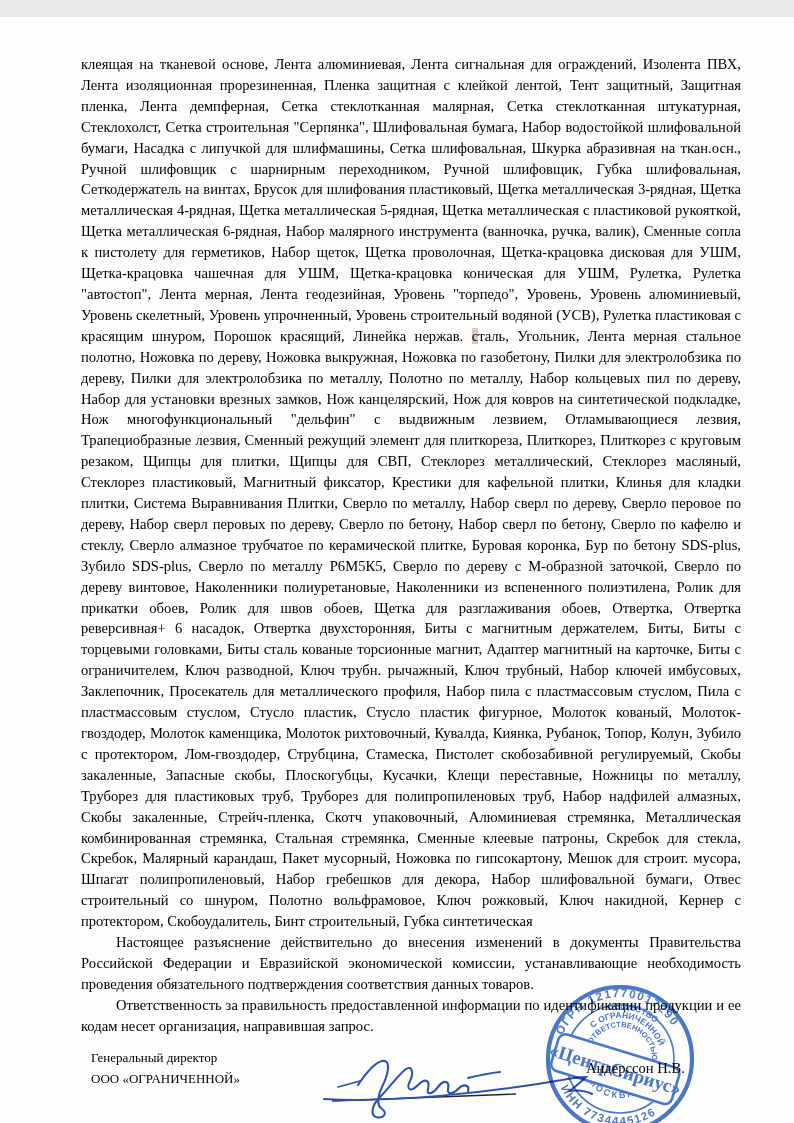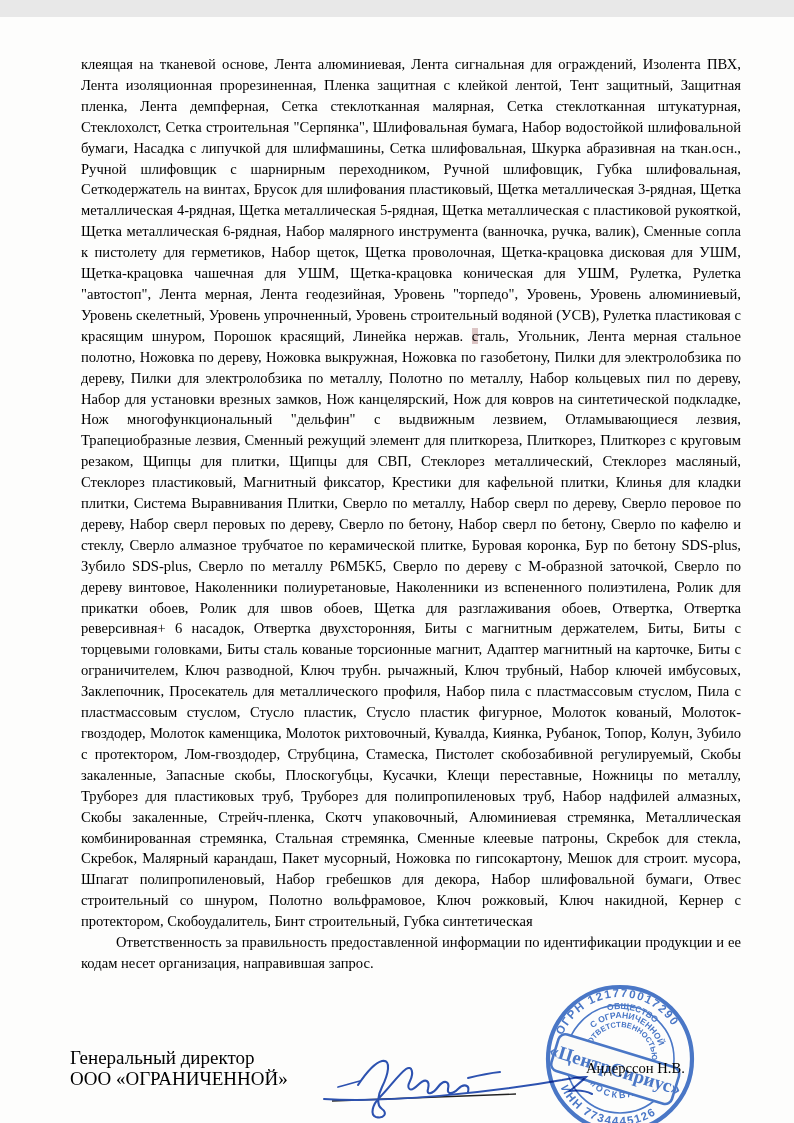--- a/index.html
+++ b/index.html
@@ -20,22 +20,22 @@
   p.body-text{
     margin:0;
     text-align:justify;
   }
   p.indented{ text-indent:35px; }
   .hl{
     background:#dcc5c5;
   }
   .director-block{
     position:absolute;
-    left:70px;top:1030px;
-    font-size:19px;line-height:21px;
+    left:91px;top:1030px;
+    font-size:13px;line-height:21px;
     white-space:nowrap;
   }
   .signer-name{
     position:absolute;
     left:586px;top:1043px;
     font-size:14.6px;
     white-space:nowrap;
     z-index:3;
   }
   .signature-svg{
@@ -61,20 +61,21 @@
   }
 </style>
 </head>
 <body>
 
 <div class="page">
 
   <div class="textblock">
     <p class="body-text"><span>клеящая на тканевой основе, Лента алюминиевая, Лента сигнальная для ограждений, Изолента ПВХ, Лента изоляционная прорезиненная, Пленка защитная с клейкой лентой, Тент защитный, Защитная пленка, Лента демпферная, Сетка стеклотканная малярная, Сетка стеклотканная штукатурная, Стеклохолст, Сетка строительная "Серпянка", Шлифовальная бумага, Набор водостойкой шлифовальной бумаги, Насадка с липучкой для шлифмашины, Сетка шлифовальная, Шкурка абразивная на ткан.осн., Ручной шлифовщик с шарнирным переходником, Ручной шлифовщик, Губка шлифовальная, Сеткодержатель на винтах, Брусок для шлифования пластиковый, Щетка металлическая 3-рядная, Щетка металлическая 4-рядная, Щетка металлическая 5-рядная, Щетка металлическая с пластиковой рукояткой, Щетка металлическая 6-рядная, Набор малярного инструмента (ванночка, ручка, валик), Сменные сопла к пистолету для герметиков, Набор щеток, Щетка проволочная, Щетка-крацовка дисковая для УШМ, Щетка-крацовка чашечная для УШМ, Щетка-крацовка коническая для УШМ, Рулетка, Рулетка "автостоп", Лента мерная, Лента геодезийная, Уровень "торпедо", Уровень, Уровень алюминиевый, Уровень скелетный, Уровень упрочненный, Уровень строительный водяной (УСВ), Рулетка пластиковая с красящим шнуром, Порошок красящий, Линейка нержав. </span><span class="hl">с</span><span>таль, Угольник, Лента мерная стальное полотно, Ножовка по дереву, Ножовка выкружная, Ножовка по газобетону, Пилки для электролобзика по дереву, Пилки для электролобзика по металлу, Полотно по металлу, Набор кольцевых пил по дереву, Набор для установки врезных замков, Нож канцелярский, Нож для ковров на синтетической подкладке, Нож многофункциональный "дельфин" с выдвижным лезвием, Отламывающиеся лезвия, Трапециобразные лезвия, Сменный режущий элемент для плиткореза, Плиткорез, Плиткорез с круговым резаком, Щипцы для плитки, Щипцы для СВП, Стеклорез металлический, Стеклорез масляный, Стеклорез пластиковый, Магнитный фиксатор, Крестики для кафельной плитки, Клинья для кладки плитки, Система Выравнивания Плитки, Сверло по металлу, Набор сверл по дереву, Сверло перовое по дереву, Набор сверл перовых по дереву, Сверло по бетону, Набор сверл по бетону, Сверло по кафелю и стеклу, Сверло алмазное трубчатое по керамической плитке, Буровая коронка, Бур по бетону SDS-plus, Зубило SDS-plus, Сверло по металлу Р6М5К5, Сверло по дереву с М-образной заточкой, Сверло по дереву винтовое, Наколенники полиуретановые, Наколенники из вспененного полиэтилена, Ролик для прикатки обоев, Ролик для швов обоев, Щетка для разглаживания обоев, Отвертка, Отвертка реверсивная+ 6 насадок, Отвертка двухсторонняя, Биты с магнитным держателем, Биты, Биты с торцевыми головками, Биты сталь кованые торсионные магнит, Адаптер магнитный на карточке, Биты с ограничителем, Ключ разводной, Ключ трубн. рычажный, Ключ трубный, Набор ключей имбусовых, Заклепочник, Просекатель для металлического профиля, Набор пила с пластмассовым стуслом, Пила с пластмассовым стуслом, Стусло пластик, Стусло пластик фигурное, Молоток кованый, Молоток-гвоздодер, Молоток каменщика, Молоток рихтовочный, Кувалда, Киянка, Рубанок, Топор, Колун, Зубило с протектором, Лом-гвоздодер, Струбцина, Стамеска, Пистолет скобозабивной регулируемый, Скобы закаленные, Запасные скобы, Плоскогубцы, Кусачки, Клещи переставные, Ножницы по металлу, Труборез для пластиковых труб, Труборез для полипропиленовых труб, Набор надфилей алмазных, Скобы закаленные, Стрейч-пленка, Скотч упаковочный, Алюминиевая стремянка, Металлическая комбинированная стремянка, Стальная стремянка, Сменные клеевые патроны, Скребок для стекла, Скребок, Малярный карандаш, Пакет мусорный, Ножовка по гипсокартону, Мешок для строит. мусора, Шпагат полипропиленовый, Набор гребешков для декора, Набор шлифовальной бумаги, Отвес строительный со шнуром, Полотно вольфрамовое, Ключ рожковый, Ключ накидной, Кернер с протектором, Скобоудалитель, Бинт строительный, Губка синтетическая</span></p>
 
+    <p class="body-text indented">Настоящее разъяснение действительно до внесения изменений в документы Правительства Российской Федерации и Евразийской экономической комиссии, устанавливающие необходимость проведения обязательного подтверждения соответствия данных товаров.</p>
 
     <p class="body-text indented">Ответственность за правильность предоставленной информации по идентификации продукции и ее кодам несет организация, направившая запрос.</p>
   </div>
 
   <div class="director-block">
     <div>Генеральный директор</div>
     <div>ООО «ОГРАНИЧЕННОЙ»</div>
   </div>
 
   <svg class="signature-svg" width="290" height="95" viewBox="0 0 290 95">

